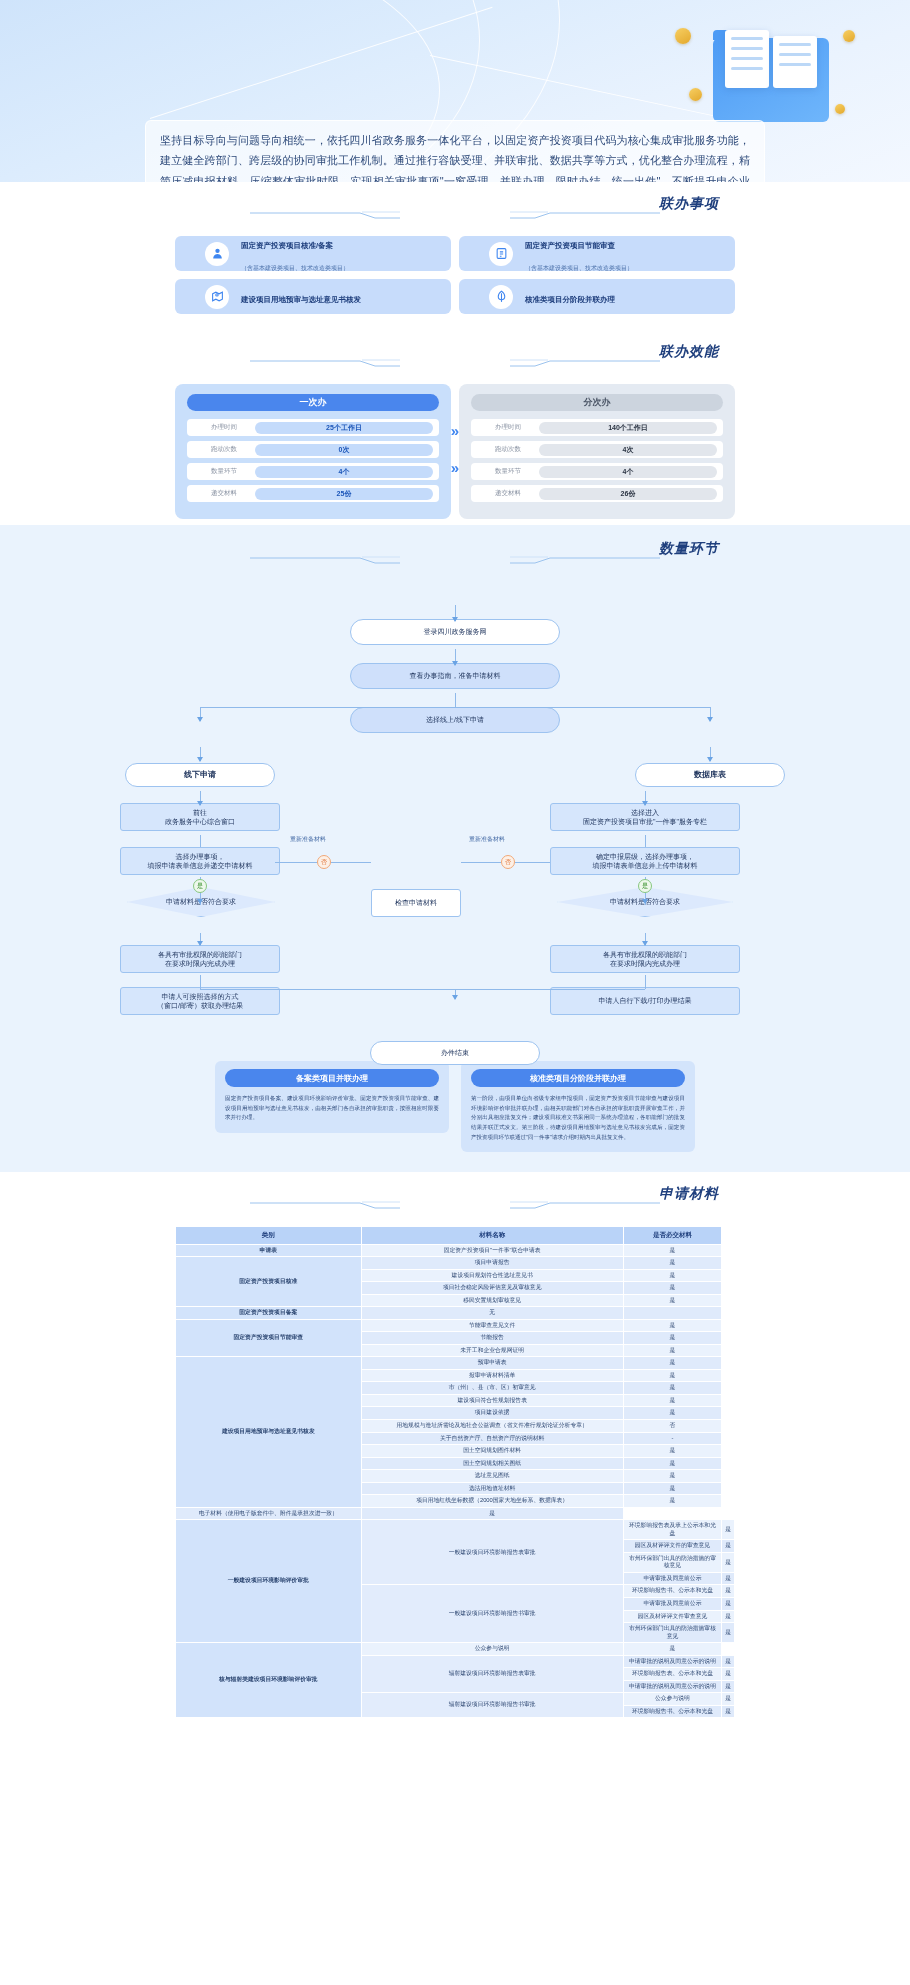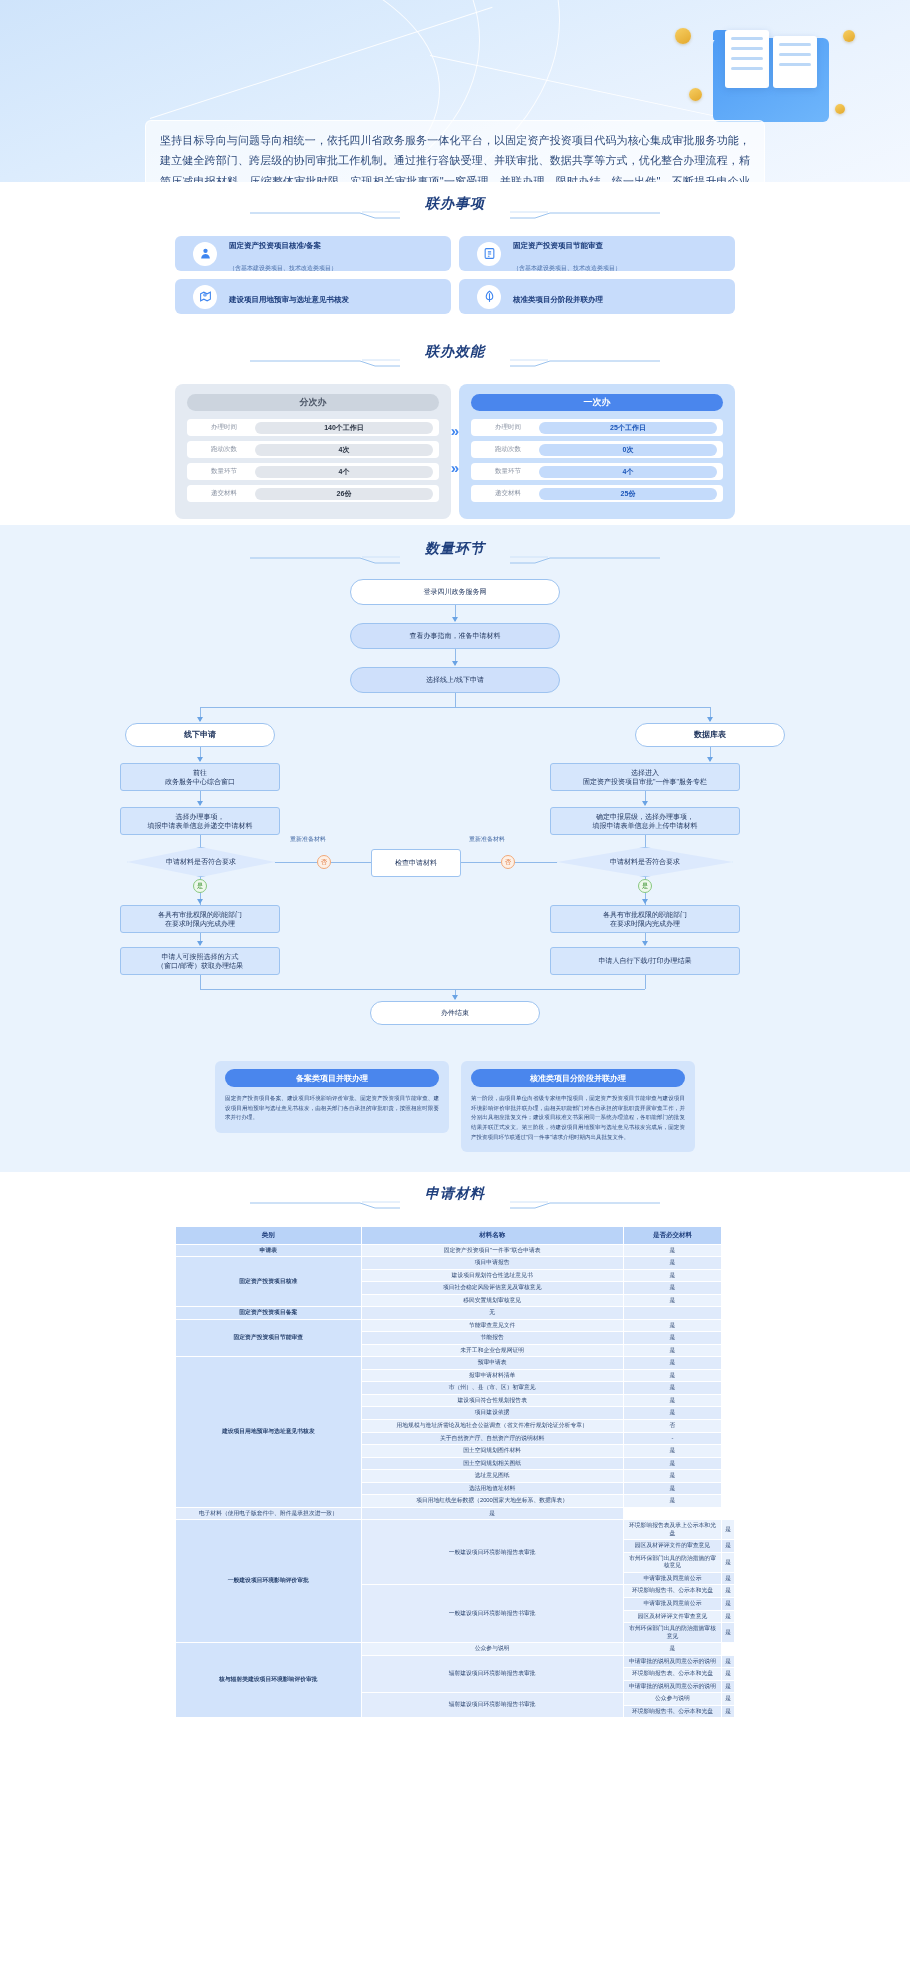--- a/index.html
+++ b/index.html
@@ -72,21 +72,21 @@
     background: rgba(255,255,255,.62);
     border: 1px solid rgba(255,255,255,.9);
     border-radius: 6px;
     padding: 9px 14px;
     font-size: 11px; line-height: 1.85; color: #2e4a7a;
     text-align: justify;
   }
 
   
   .sec-title-wrap {
-    position: relative; text-align: center; margin: 0 auto;
+    position: relative; text-align: right; margin: 0 auto;
     width: 560px; height: 34px;
   }
   .sec-title {
     display: inline-block; position: relative; z-index: 2;
     font-size: 14px; font-weight: bold; font-style: italic;
     color: #1f3f7d; letter-spacing: 1px;
     padding: 0 16px; background: transparent;
   }
   .sec-deco { position: absolute; top: 17px; height: 8px; }
   .sec-deco.left  { left: 75px;  width: 150px; }
@@ -96,21 +96,21 @@
   .white-band { background: #ffffff; padding: 12px 0 6px; }
   .blue-band  { background: #eaf3fd; padding: 14px 0 20px; }
 
   
   .items-grid {
     width: 560px; margin: 8px auto 0;
     display: grid; grid-template-columns: 1fr 1fr; gap: 8px;
   }
   .item-card {
     background: #c7dcfb; border-radius: 6px;
-    height: 35px; display: flex; align-items: center; padding-left: 18px;
+    height: 35px; display: flex; align-items: center; padding-left: 30px;
   }
   .item-icon {
     width: 24px; height: 24px; border-radius: 50%; background: #fff;
     display: flex; align-items: center; justify-content: center;
     margin-right: 12px; flex: 0 0 auto;
   }
   .item-icon svg { width: 13px; height: 13px; }
   .item-texts { line-height: 1.35; }
   .item-title { font-size: 7.5px; font-weight: bold; color: #1f3f7d; }
   .item-sub { font-size: 6px; color: #4a6fa8; margin-top: 1px; }
@@ -147,20 +147,21 @@
   .chev.a { top: 38px; }
   .chev.b { top: 75px; }
 
   
   .flow { position: relative; width: 700px; margin: 6px auto 0; height: 420px; }
   .node {
     position: absolute; text-align: center;
     font-size: 7px; color: #22375f; line-height: 1.35;
     display: flex; align-items: center; justify-content: center;
     padding: 2px 4px;
+    margin-top: 40px;
   }
   .n-round { border-radius: 16px; border: 1px solid #9dc3f0; background: #fff; }
   .n-round.fill { background: #cfe0fb; }
   .n-rect { border-radius: 3px; border: 1px solid #9dc3f0; background: #d6e6fc; }
   .n-branch { border-radius: 16px; border: 1px solid #9dc3f0; background: #fff; font-weight: bold; font-size: 8px; }
   .n-diamond {
     border: 1px solid #9dc3f0; background: #dce9fd;
     clip-path: polygon(50% 0, 100% 50%, 50% 100%, 0 50%);
   }
   .n-check { border-radius: 3px; border: 1px solid #9dc3f0; background: #fff; font-size: 7px; }
@@ -322,57 +323,57 @@
     <span class="sec-title">联办效能</span>
     <div class="sec-deco right">
       <svg viewBox="0 0 150 8" preserveAspectRatio="none">
           <path d="M150 2 L40 2 L25 7 L0 7" fill="none" stroke="#9cc3ee" stroke-width="1"></path>
           <path d="M38 1 L0 1" fill="none" stroke="#cfe2f8" stroke-width="1"></path>
         </svg>
     </div>
   </div>
 
   <div class="cmp-wrap">
+    <div class="cmp-col after">
+      <div class="cmp-pill">一次办</div>
+      <div class="cmp-row">
+        <span class="cmp-label">办理时间</span>
+        <span class="cmp-val">25个工作日</span>
+      </div>
+      <div class="cmp-row">
+        <span class="cmp-label">跑动次数</span>
+        <span class="cmp-val">0次</span>
+      </div>
+      <div class="cmp-row">
+        <span class="cmp-label">数量环节</span>
+        <span class="cmp-val">4个</span>
+      </div>
+      <div class="cmp-row">
+        <span class="cmp-label">递交材料</span>
+        <span class="cmp-val">25份</span>
+      </div>
+    </div>
+
     <div class="cmp-col before">
       <div class="cmp-pill">分次办</div>
       <div class="cmp-row">
         <span class="cmp-label">办理时间</span>
         <span class="cmp-val">140个工作日</span>
       </div>
       <div class="cmp-row">
         <span class="cmp-label">跑动次数</span>
         <span class="cmp-val">4次</span>
       </div>
       <div class="cmp-row">
         <span class="cmp-label">数量环节</span>
         <span class="cmp-val">4个</span>
       </div>
       <div class="cmp-row">
         <span class="cmp-label">递交材料</span>
         <span class="cmp-val">26份</span>
-      </div>
-    </div>
-
-    <div class="cmp-col after">
-      <div class="cmp-pill">一次办</div>
-      <div class="cmp-row">
-        <span class="cmp-label">办理时间</span>
-        <span class="cmp-val">25个工作日</span>
-      </div>
-      <div class="cmp-row">
-        <span class="cmp-label">跑动次数</span>
-        <span class="cmp-val">0次</span>
-      </div>
-      <div class="cmp-row">
-        <span class="cmp-label">数量环节</span>
-        <span class="cmp-val">4个</span>
-      </div>
-      <div class="cmp-row">
-        <span class="cmp-label">递交材料</span>
-        <span class="cmp-val">25份</span>
       </div>
     </div>
 
     <div class="chev a">»</div>
     <div class="chev b">»</div>
   </div>
 </div>
 
 <div class="blue-band">
   <div class="sec-title-wrap">

